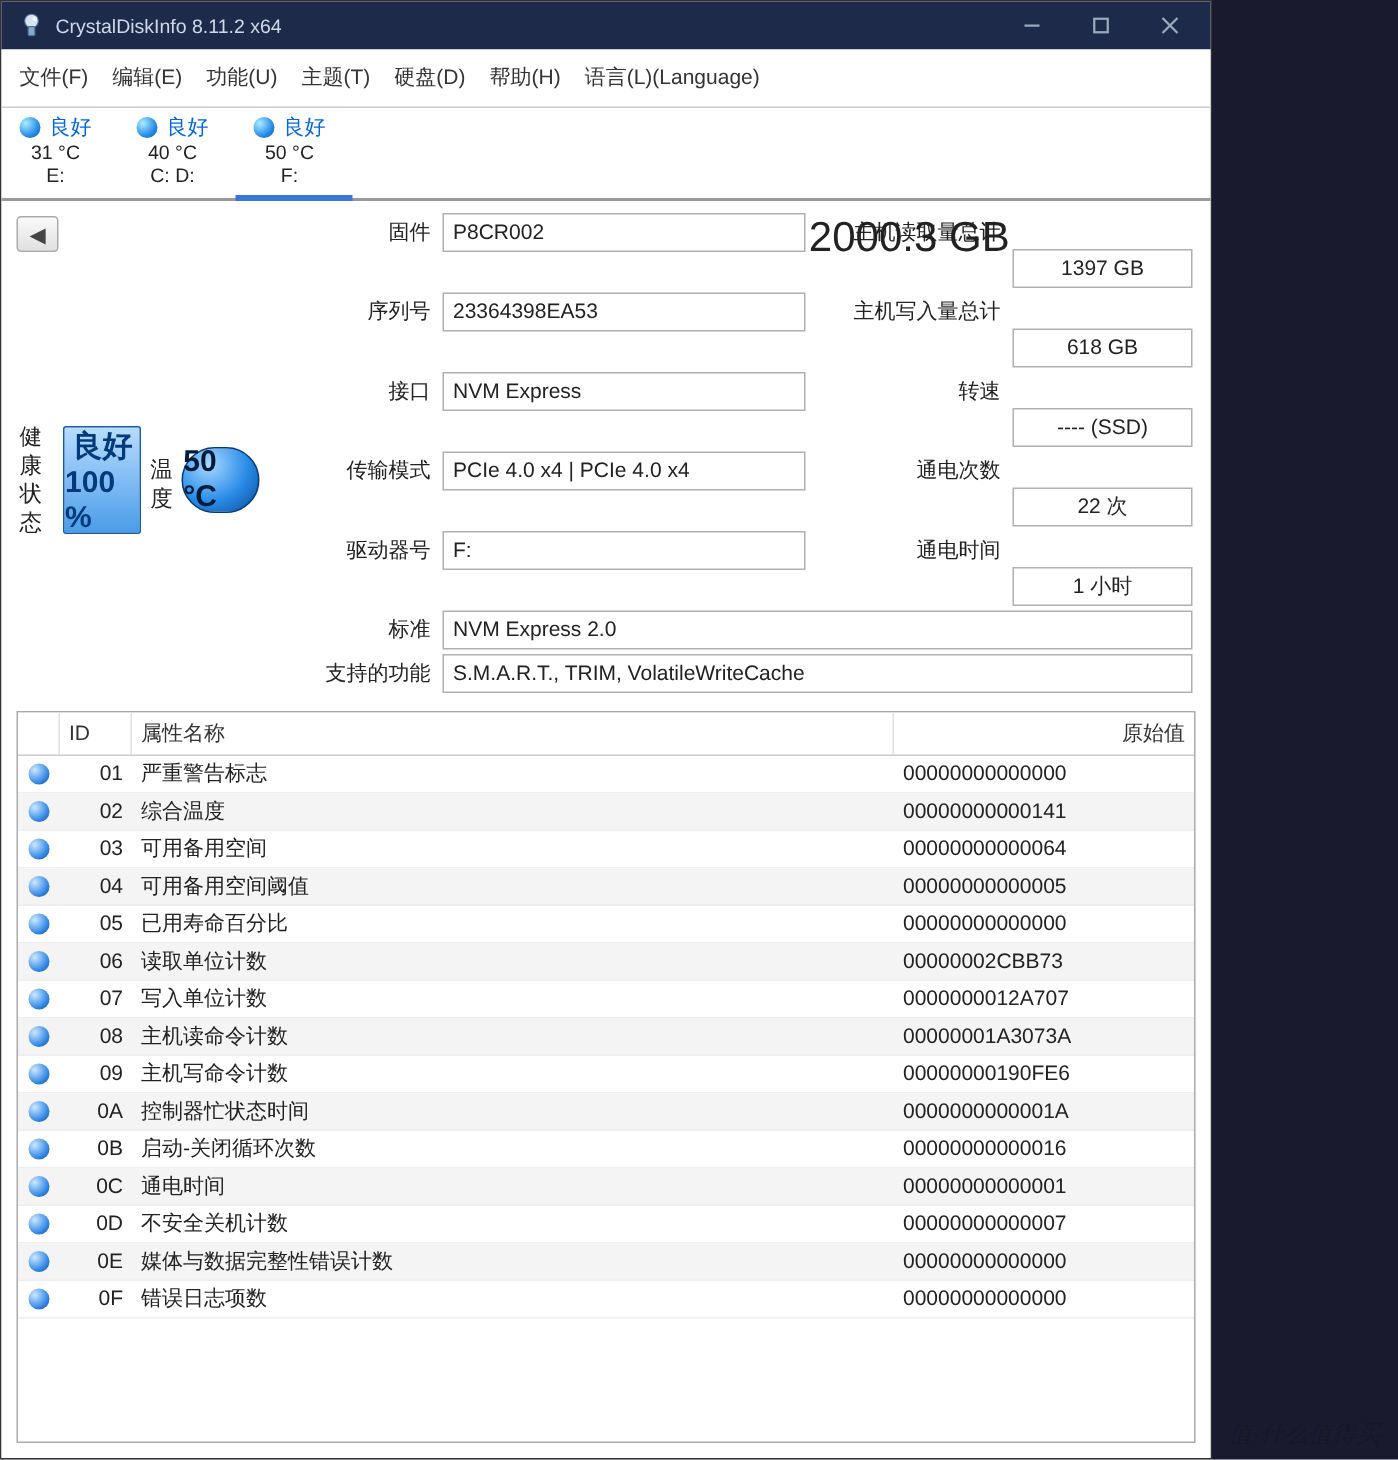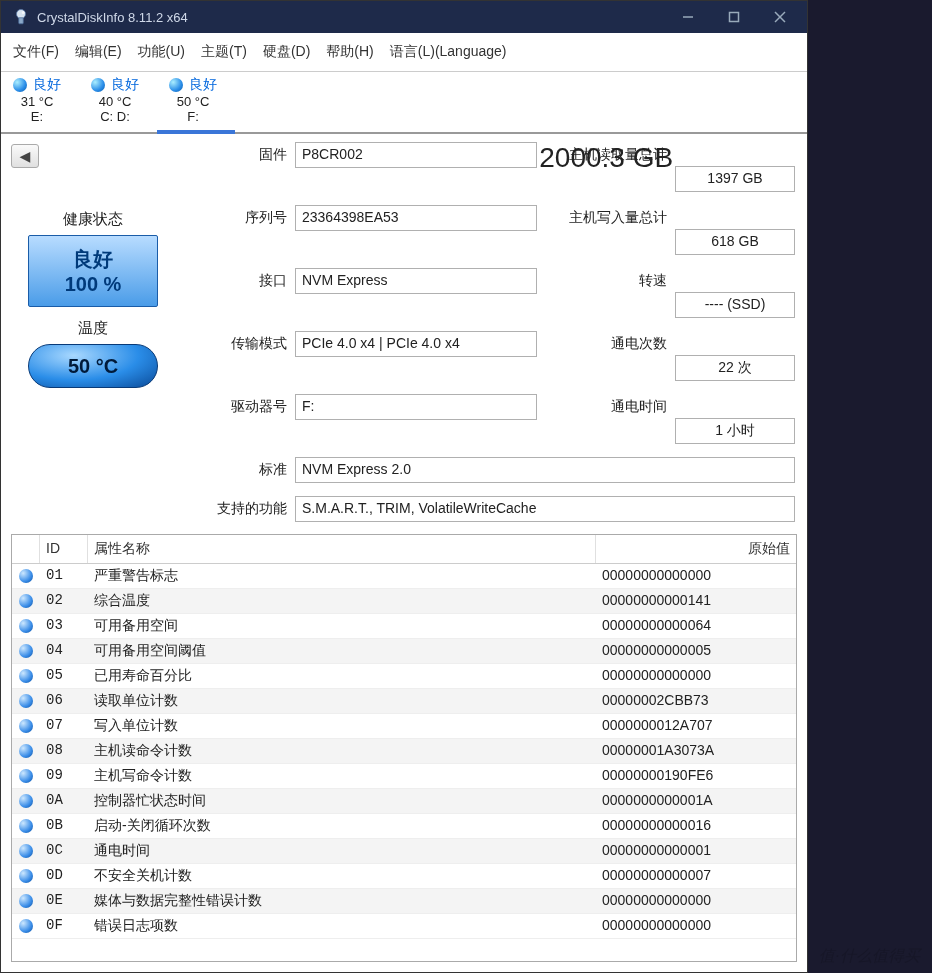--- a/index.html
+++ b/index.html
@@ -16,40 +16,40 @@
 .disk-tabs { background: #fff; border-bottom: 2px solid #999; display: flex; padding: 0; font-size: 14px; }
 .disk-tab { padding: 4px 18px 6px 12px; text-align: center; cursor: pointer; position: relative; }
 .disk-tab.active { border-bottom: 4px solid #3a76d8; margin-bottom: -2px; }
 .disk-tab-top { display: flex; align-items: center; gap: 6px; justify-content: center; }
 .orb-sm { width: 14px; height: 14px; border-radius: 50%; background: radial-gradient(circle at 30% 30%, #aef, #2a8de8 60%, #0558a8); display: inline-block; }
 .disk-tab-status { color: #0066dd; font-size: 14px; }
 .disk-tab-temp { font-size: 13px; color: #222; }
 .disk-tab-drive { font-size: 13px; color: #222; }
 .content { flex: 1; background: #fff; padding: 6px; display: flex; flex-direction: column; overflow: hidden; }
 .top-section { display: flex; gap: 8px; padding: 4px 6px 8px 6px; }
-.left-panel { width: 160px; display: flex; flex-direction: column; align-items: center; gap: 6px; margin-top: 32px; }
+.left-panel { width: 160px; display: flex; flex-direction: row; align-items: center; gap: 6px; }
 .arrow-btn { width: 28px; height: 24px; background: linear-gradient(#fafafa,#e0e0e0); border: 1px solid #aaa; border-radius: 3px; display: flex; align-items: center; justify-content: center; align-self: flex-start; cursor: pointer; font-size: 14px; color: #444; }
 .model-title { font-size: 28px; font-weight: 400; color: #222; text-align: center; flex: 1; padding-top: 2px; }
 .label-small { font-size: 15px; color: #222; }
 .health-box { width: 130px; height: 72px; background: linear-gradient(#b8dcff, #4a9ce8); border: 1px solid #1a5ca8; border-radius: 2px; display: flex; flex-direction: column; align-items: center; justify-content: center; color: #003a7a; font-size: 20px; font-weight: bold; }
 .temp-box { width: 130px; height: 44px; background: radial-gradient(ellipse at 35% 25%, #a8d8ff, #2a8de8 55%, #0a4a98); border: 1px solid #083a78; border-radius: 22px; display: flex; align-items: center; justify-content: center; color: #001a3a; font-size: 20px; font-weight: bold; }
-.info-grid { flex: 1; display: grid; grid-template-columns: 110px 1fr 130px 120px; gap: 13px 4px; font-size: 14px; align-content: start; padding-top: 42px; }
+.info-grid { flex: 1; display: grid; grid-template-columns: 110px 1fr 130px 120px; gap: 3px 4px; font-size: 14px; align-content: start; padding-top: 42px; }
 .info-label { text-align: right; padding: 4px 4px; color: #222; }
 .info-value { border: 1px solid #b0b0b0; background: #fff; padding: 3px 6px; height: 26px; color: #222; overflow: hidden; white-space: nowrap; }
 .info-value.right { text-align: center; margin-top: 24px; }
 .span3 { grid-column: 2 / 5; }
 .smart-table { flex: 1; margin: 4px; border: 1px solid #aaa; overflow: auto; font-size: 14px; }
 .smart-header { display: grid; grid-template-columns: 28px 48px 1fr 200px; background: #fff; border-bottom: 1px solid #ccc; position: sticky; top: 0; }
 .smart-header > div { padding: 5px 6px; color: #333; border-right: 1px solid #e0e0e0; }
 .smart-header > div:last-child { text-align: right; border-right: none; }
 .smart-row { display: grid; grid-template-columns: 28px 48px 1fr 200px; border-bottom: 1px solid #eee; }
 .smart-row:nth-child(even) { background: #f4f4f4; }
 .smart-row > div { padding: 3px 6px; color: #222; }
 .smart-row .cell-orb { display: flex; align-items: center; justify-content: center; }
-.smart-row .cell-id { text-align: left; font-family: Liberation Mono, monospace; }
+.smart-row .cell-id { text-align: right; }
 .smart-row .cell-raw { text-align: left; font-family: inherit; }
 .orb-row { width: 14px; height: 14px; border-radius: 50%; background: radial-gradient(circle at 30% 30%, #cde8ff, #3a8de8 60%, #0a4a98); }
 .header-row { display:flex; align-items:flex-start; }
 .watermark { position: absolute; bottom: 6px; right: 12px; color: rgba(0,0,0,.15); font-size: 16px; font-style: italic; pointer-events:none;}
 </style>
 </head>
 <body>
 
 <div class="window">
 

